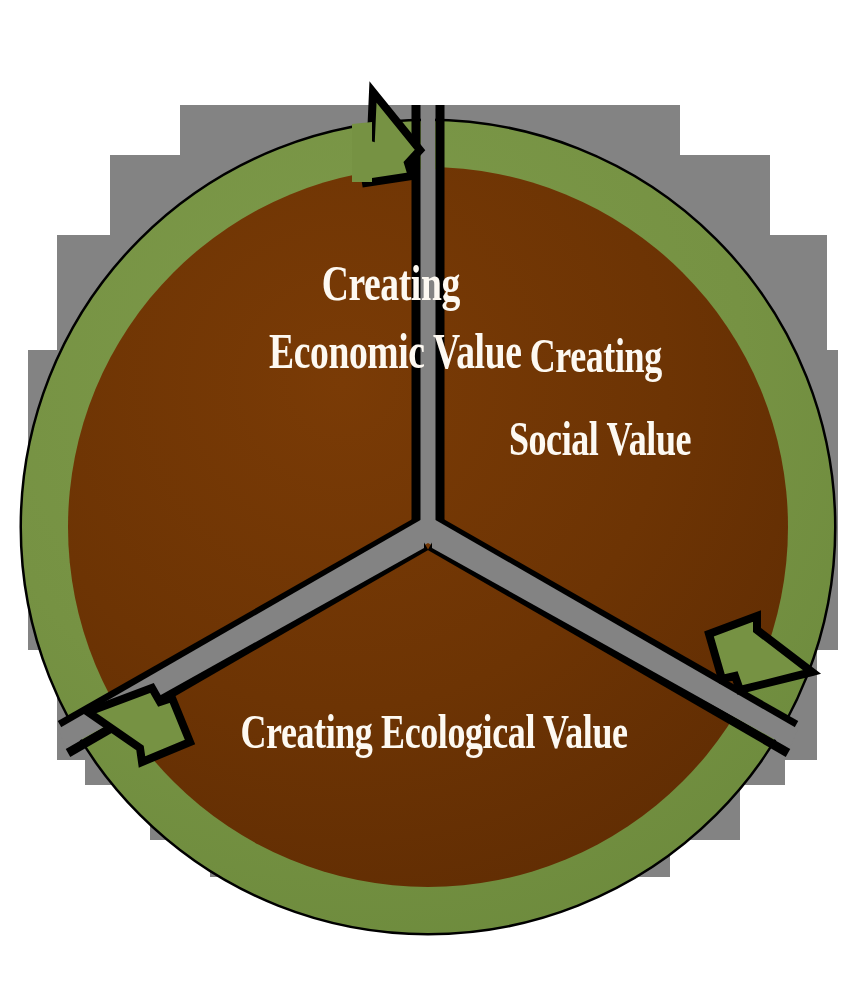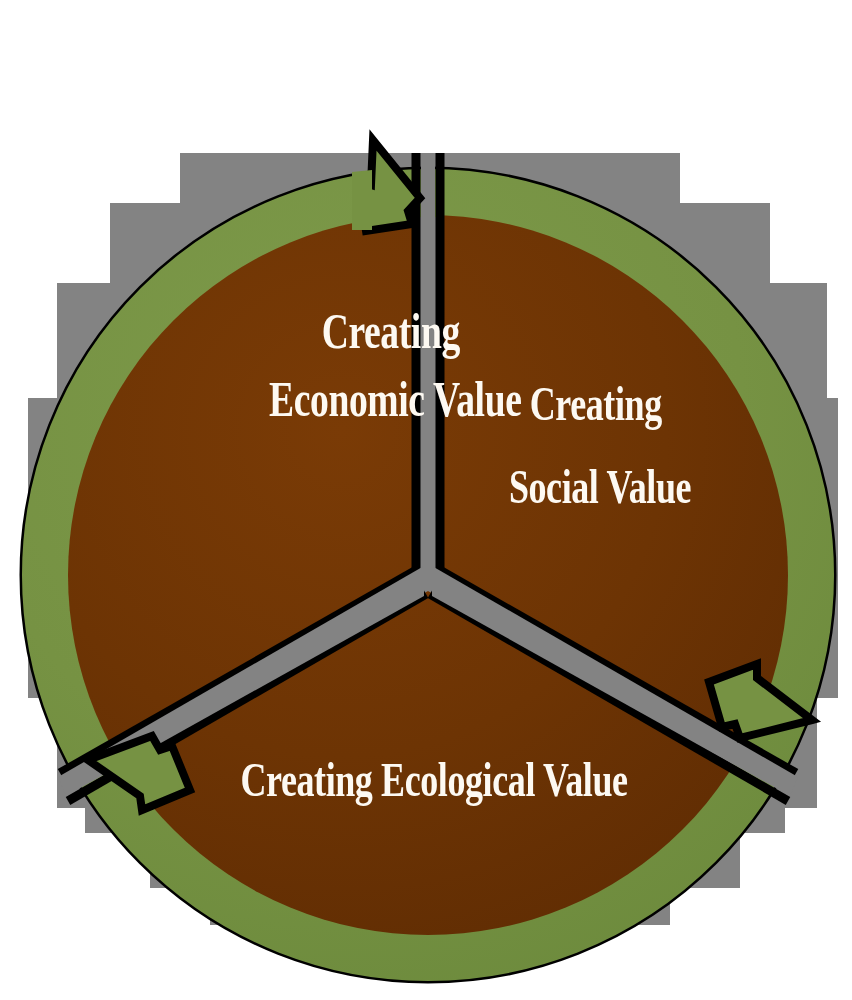--- a/index.html
+++ b/index.html
@@ -12,21 +12,20 @@
     width: 852px;
     height: 1000px;
     overflow: hidden;
     font-family: "Liberation Serif", "DejaVu Serif", serif;
   }
   #diagram-root {
     position: relative;
     width: 852px;
     height: 952px;
     background: #ffffff;
-    margin-top: 48px;
   }
   #cycle-svg {
     position: absolute;
     left: 0;
     top: 0;
     width: 852px;
     height: 1000px;
     display: block;
   }
   .seg-label {

